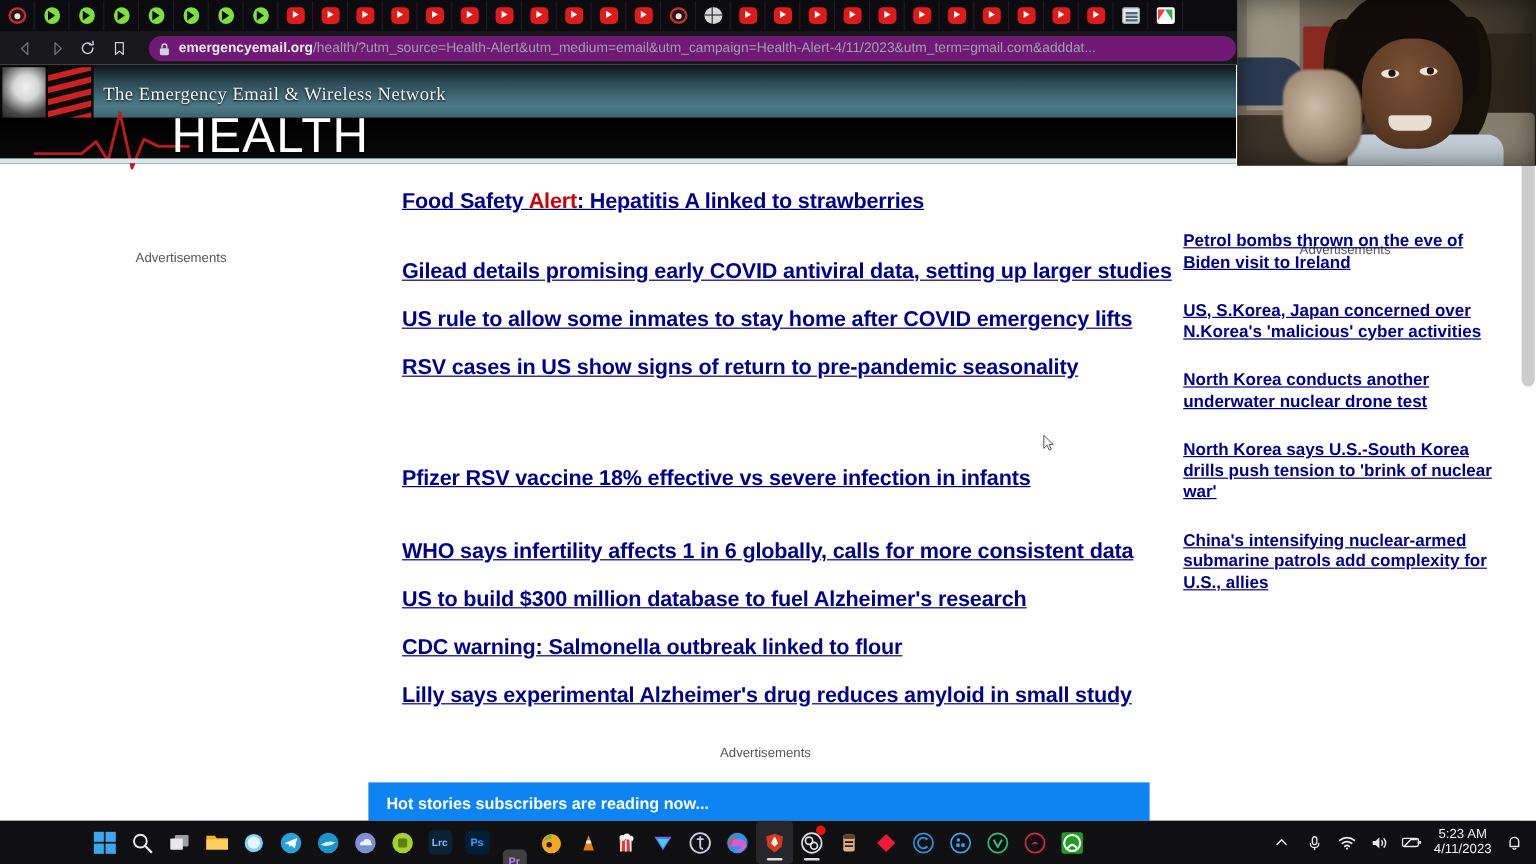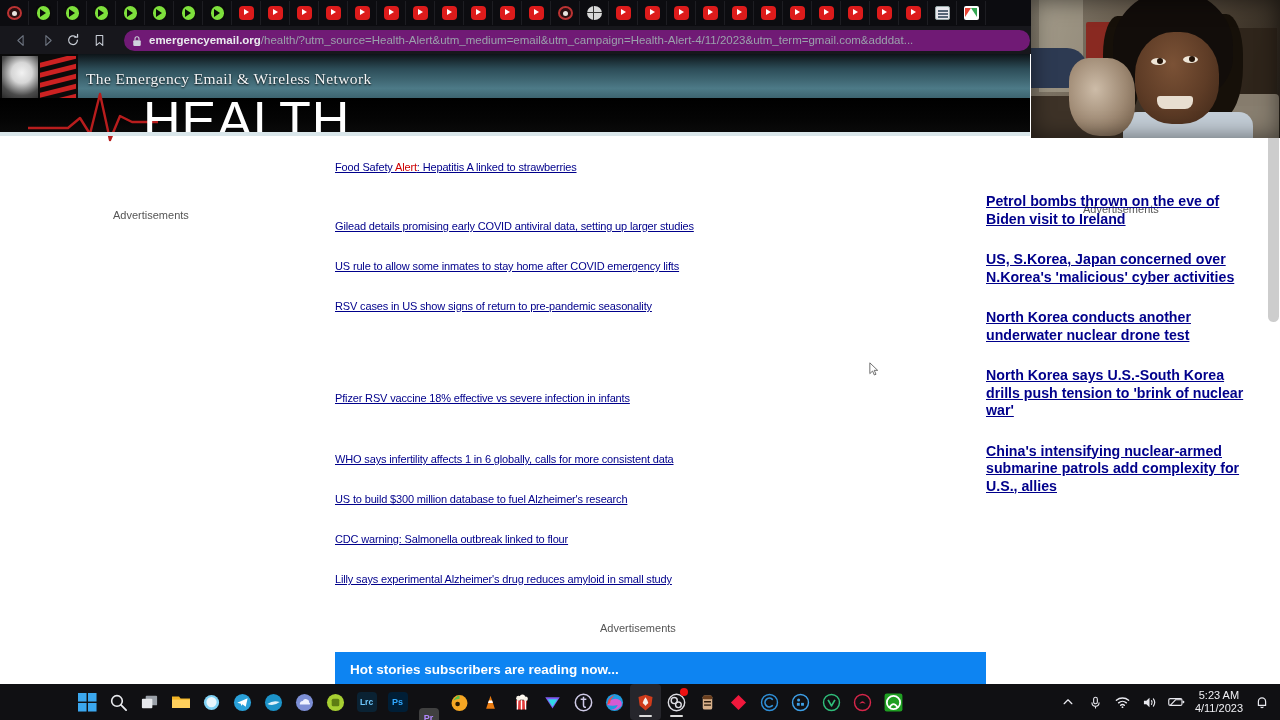--- a/index.html
+++ b/index.html
@@ -55,38 +55,38 @@
              background:linear-gradient(180deg,#0d1418 0%,#2c4c57 18%,#4d7a87 42%,#23414b 72%,#0a1013 100%); }
   #logoblk { position:absolute; left:0; top:0; width:78px; height:52px; background:#0a0a0a; display:flex; }
   #eagle { position:absolute; left:2px; top:2px; width:36px; height:48px;
            background:radial-gradient(circle at 55% 35%, #f2f2f2 0%, #d6d6d6 28%, #4a4a4a 62%, #161616 100%); }
   #flagbox { position:absolute; left:40px; top:2px; width:36px; height:48px; background:#0b0b0b; overflow:hidden; }
   #flagbox .stripe { position:absolute; left:-4px; width:46px; height:5px; background:#c22; transform:skewY(-14deg); }
   #sitetitle { position:absolute; left:86px; top:16px; font-family:"Liberation Serif", serif; font-size:15.5px;
                color:#f2f4f6; letter-spacing:.4px; text-shadow:0 1px 2px #000; }
   #healthband { position:absolute; left:0; top:44px; width:1030px; height:38px;
                 background:linear-gradient(180deg,#000 0%,#050505 60%,#0b0b0b 100%); }
-  #healthword { position:absolute; left:143px; top:-8px; font-size:52px; color:#fff; letter-spacing:1px;
+  #healthword { position:absolute; left:143px; top:-8px; font-size:41px; color:#fff; letter-spacing:1px;
                 font-family:"Liberation Sans", sans-serif; font-weight:400; }
   #ekg { position:absolute; left:28px; top:-10px; }
   #hdrsheen { position:absolute; left:0; top:78px; width:1030px; height:4px; background:#d9e6ea; }
 
   #adsleft { position:absolute; left:113px; top:155px; font-size:11px; color:#555; }
   #adsright { position:absolute; left:1083px; top:149px; font-size:11px; color:#555; }
   #adsmid { position:absolute; left:600px; top:568px; font-size:11px; color:#555; }
 
   #maincol { position:absolute; left:335px; top:104px; width:600px; }
-  .hl { display:block; color:#00008b; font-weight:400; font-size:11px; text-decoration:underline;
+  .hl { display:block; color:#00008b; font-weight:700; font-size:18px; text-decoration:underline;
         line-height:19px; white-space:nowrap; letter-spacing:-0.15px; }
   .hl .alert { color:#cc0000; }
   .gap-lg { height:40px; }
   .gap-sm { height:21px; }
   .gap-xl { height:52px; }
 
-  #hotbar { position:absolute; left:307px; top:598px; width:651px; height:37px; background:#0d84f2;margin-left:28px; }
+  #hotbar { position:absolute; left:307px; top:598px; width:651px; height:37px; background:#0d84f2; }
   #hottext { position:absolute; left:15px; top:10px; color:#fff; font-weight:700; font-size:13.5px; }
 
   #sidecol { position:absolute; left:986px; top:139px; width:262px; }
   .shl { display:block; color:#00008b; font-weight:700; font-size:14.2px; text-decoration:underline;
          line-height:17.5px; margin-bottom:23px; }
 
   #scrollbar { position:absolute; right:0; top:0; width:14px; height:630px; background:#fff; }
   #scrollthumb { position:absolute; right:1px; top:70px; width:11px; height:198px; background:#cdcdcd; border-radius:6px; }
 
   #cursor { position:absolute; left:869px; top:308px; width:10px; height:15px; z-index:40; }

